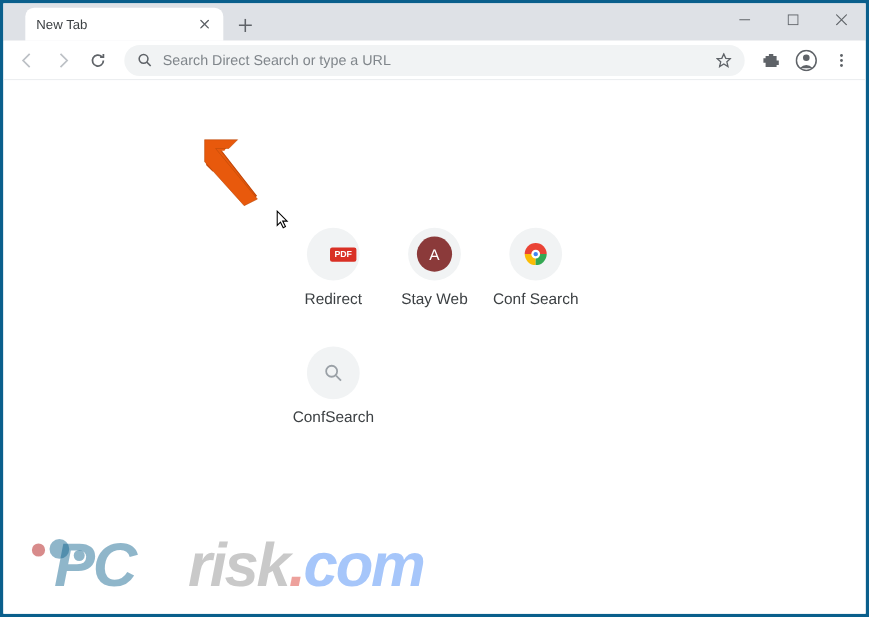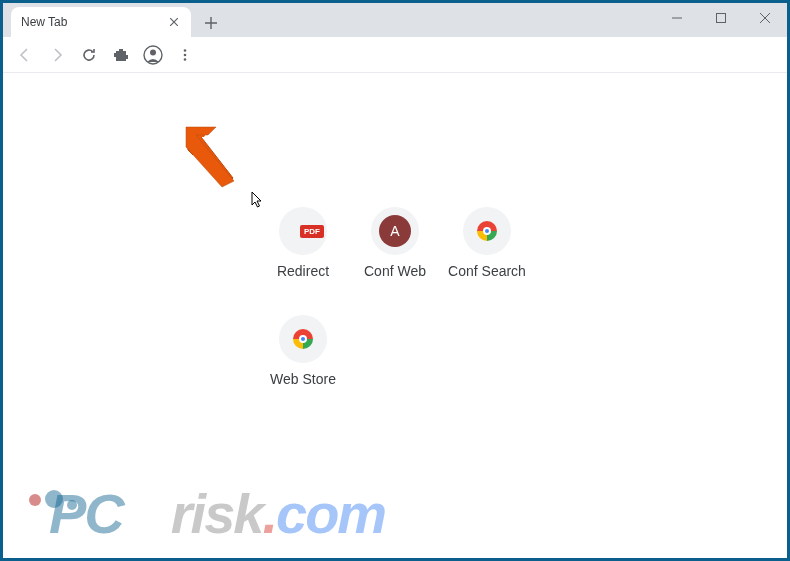--- a/index.html
+++ b/index.html
@@ -1,18 +1,18 @@
 <!DOCTYPE html>
 <html><head>
   <meta charset="utf-8">
   <style>
     * { margin: 0; padding: 0; box-sizing: border-box; font-family: 'Segoe UI', Arial, sans-serif; }
     body { width: 790px; height: 561px; background: #fff; position: relative; overflow: hidden; border: 3px solid #0a5f8c; }
     
-    .tab-strip { height: 34px; background: #dee1e6; display: flex; align-items: flex-end; padding-left: 8px; }
+    .tab-strip { height: 34px; background: #dee1e6; display: flex; align-items: flex-end; padding-left: 20px; }
     .tab { background: #fff; height: 30px; width: 180px; border-radius: 8px 8px 0 0; display: flex; align-items: center; padding: 0 10px; font-size: 12px; color: #3c4043; position: relative; }
     .tab-title { flex: 1; }
     .tab-close { width: 14px; height: 14px; display: flex; align-items: center; justify-content: center; cursor: pointer; color: #5f6368; border-radius: 50%; }
     .new-tab-btn { width: 28px; height: 28px; display: flex; align-items: center; justify-content: center; cursor: pointer; color: #5f6368; margin-left: 6px; border-radius: 50%; }
     
     .window-controls { position: absolute; top: 0; right: 0; display: flex; height: 30px; }
     .window-btn { width: 44px; display: flex; align-items: center; justify-content: center; color: #5f6368; cursor: pointer; }
     
     .toolbar { height: 36px; background: #fff; display: flex; align-items: center; padding: 0 8px; gap: 4px; border-bottom: 1px solid #e8eaed; }
     .nav-btn { width: 28px; height: 28px; display: flex; align-items: center; justify-content: center; color: #5f6368; border-radius: 50%; cursor: pointer; }
@@ -99,20 +99,34 @@
   <div class="nav-btn disabled">
     <svg width="16" height="16" viewBox="0 0 16 16">
         <path d="M6 2 L12 8 L6 14" fill="none" stroke="currentColor" stroke-width="1.6"></path>
       </svg>
   </div>
   <div class="nav-btn">
     <svg width="16" height="16" viewBox="0 0 16 16">
         <path d="M13 8 A5 5 0 1 1 11.5 4.5 M13 2 V5 H10" fill="none" stroke="currentColor" stroke-width="1.6"></path>
       </svg>
   </div>
+  <div class="omnibox">
+    <span class="omnibox-icon">
+      <svg width="13" height="13" viewBox="0 0 13 13">
+          <circle cx="5.5" cy="5.5" r="4" fill="none" stroke="currentColor" stroke-width="1.4"></circle>
+          <path d="M8.5 8.5 L12 12" stroke="currentColor" stroke-width="1.4"></path>
+        </svg>
+    </span>
+    <span class="omnibox-text">Search Direct Search or type a URL</span>
+    <span class="omnibox-star">
+      <svg width="14" height="14" viewBox="0 0 14 14">
+          <path d="M7 1 L8.8 5 L13 5.3 L9.8 8.2 L10.8 12.5 L7 10.2 L3.2 12.5 L4.2 8.2 L1 5.3 L5.2 5 Z" fill="none" stroke="currentColor" stroke-width="1.2"></path>
+        </svg>
+    </span>
+  </div>
   <div class="toolbar-icon">
     <svg width="16" height="16" viewBox="0 0 16 16">
         <path d="M6 2 H10 V4 H13 V8 H15 V12 H13 V14 H3 V10 H1 V6 H3 V4 H6 Z" fill="currentColor"></path>
       </svg>
   </div>
   <div class="toolbar-icon">
     <svg width="20" height="20" viewBox="0 0 20 20">
         <circle cx="10" cy="10" r="9" fill="none" stroke="currentColor" stroke-width="1.4"></circle>
         <circle cx="10" cy="7.5" r="3" fill="currentColor"></circle>
         <path d="M4 17 Q10 11 16 17" fill="currentColor"></path>
@@ -132,43 +146,41 @@
     <div class="shortcut">
       <div class="shortcut-icon">
           <span class="pdf-badge">PDF</span>
         </div>
       <span class="shortcut-label">Redirect</span>
     </div>
     <div class="shortcut">
       <div class="shortcut-icon">
           <div class="avatar-a">A</div>
         </div>
-      <span class="shortcut-label">Conf Web</span>
+      <span class="shortcut-label">Stay Web</span>
     </div>
     <div class="shortcut">
       <div class="shortcut-icon">
         <div class="chrome-dots">
             <div class="cd2"></div>
             <div class="cd3"></div>
             <div class="cd4"></div>
             <div class="cd-center"></div>
           </div>
       </div>
       <span class="shortcut-label">Conf Search</span>
     </div>
     <div class="shortcut">
-      <div class="shortcut-icon">
-        <div class="chrome-dots">
-            <div class="cd2"></div>
-            <div class="cd3"></div>
-            <div class="cd4"></div>
-            <div class="cd-center"></div>
-          </div>
+      <div class="shortcut-icon search-mini">
+        <svg width="16" height="16" viewBox="0 0 16 16">
+            <circle cx="6.5" cy="6.5" r="5" fill="none" stroke="currentColor" stroke-width="1.6"></circle>
+            <path d="M10.5 10.5 L15 15" stroke="currentColor" stroke-width="1.6"></path>
+          </svg>
       </div>
-      <span class="shortcut-label">Web Store</span>
+      <span class="shortcut-label">ConfSearch</span>
     </div>
   </div>
 
   <div class="arrow-annotation">
     <svg width="80" height="70" viewBox="0 0 80 70">
       <path d="M50 60 L15 15 L15 32 L10 27 L10 5 L35 5 L30 10 L20 10 L55 55 Z" fill="#e8590c" stroke="#c0470a" stroke-width="1"></path>
       <path d="M12 8 L48 54 L40 58 L10 20 L10 8 Z M10 8 L30 8 L26 14 L14 14 Z" fill="#e8590c"></path>
       <polygon points="8,4 38,4 30,12 18,12 56,58 44,64 8,24" fill="#e8590c" stroke="#b84a0a" stroke-width="0.5"></polygon>
     </svg>
   </div>

